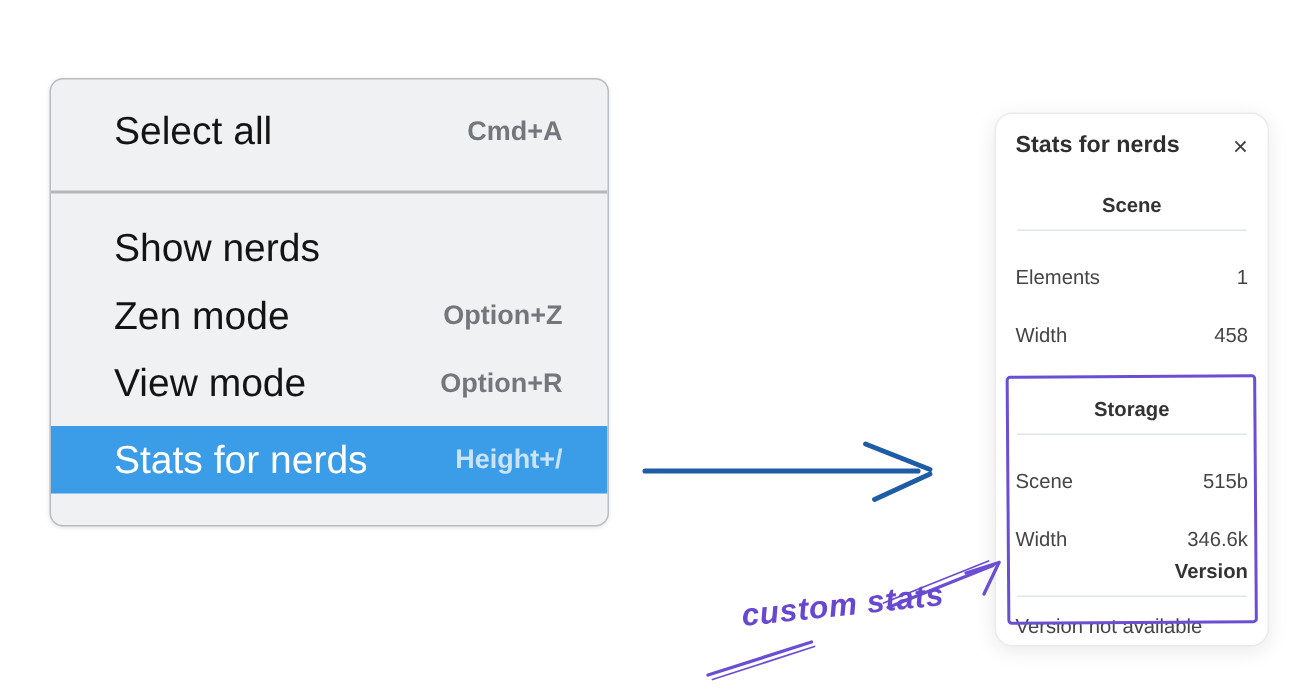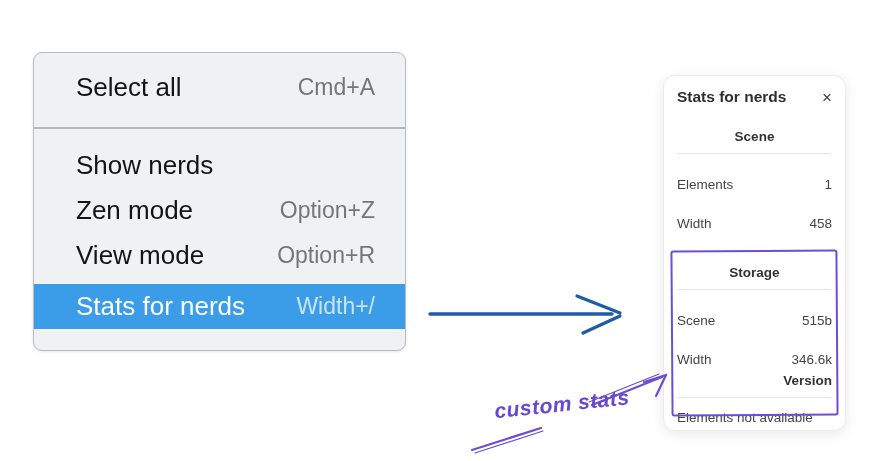--- a/index.html
+++ b/index.html
@@ -13,21 +13,21 @@
     background:#eff1f3; border:1px solid #b7bdc3; border-radius:9px;
     overflow:hidden; box-shadow:0 1px 3px rgba(0,0,0,.10);
   }
   .menu-item {
     height:45px; display:flex; justify-content:space-between; align-items:center;
     padding:0 30px 0 42px; font-size:26px; color:#141414; cursor:default;
     white-space:nowrap;
   }
   .menu-item.first { margin-top:12px; }
   .menu-sep { height:2px; background:#b2b8be; margin:17px 0 14px 0; }
-  .menu-item .shortcut { font-size:23px; color:#73777c; }
+  .menu-item .shortcut { font-size:18px; color:#73777c;font-weight:bold; }
   .menu-item.selected { background:#3b9ce8; color:#ffffff; margin-top:6px; }
   .menu-item.selected .shortcut { color:#c9e3f9; }
 
   
   .panel {
     position:absolute; left:663px; top:75px; width:183px; height:356px;
     background:#ffffff; border:1px solid #ebebeb; border-radius:12px;
     box-shadow:0 3px 14px rgba(0,0,0,.09);
     padding:12px 13px 10px 13px; font-size:13.5px; color:#454545;
   }
@@ -77,21 +77,21 @@
     <div class="menu-item">
       <span>Zen mode</span>
       <span class="shortcut">Option+Z</span>
     </div>
     <div class="menu-item">
       <span>View mode</span>
       <span class="shortcut">Option+R</span>
     </div>
     <div class="menu-item selected">
       <span>Stats for nerds</span>
-      <span class="shortcut">Width+/</span>
+      <span class="shortcut">Height+/</span>
     </div>
   </div>
 
   <div class="panel">
     <div class="panel-title-row">
       <span class="panel-title">Stats for nerds</span>
       <span class="panel-close">×</span>
     </div>
 
     <div class="sec-head scene">Scene</div>
@@ -111,21 +111,21 @@
       <span>Scene</span>
       <span class="v">515b</span>
     </div>
     <div class="stat-row">
       <span>Width</span>
       <span class="v">346.6k</span>
     </div>
 
     <div class="sec-head version">Version</div>
     <hr>
-    <div class="panel-note">Elements not available</div>
+    <div class="panel-note">Version not available</div>
   </div>
 
   <div class="hl-rect"></div>
 
   <svg class="overlay" width="873" height="461" viewBox="0 0 873 461">
     <path d="M430 314 L612 314" stroke="#1e5ca6" stroke-width="3.4" fill="none" stroke-linecap="round"></path>
     <path d="M577 296 L620 313" stroke="#1e5ca6" stroke-width="3.2" fill="none" stroke-linecap="round"></path>
     <path d="M583 333 L620 316" stroke="#1e5ca6" stroke-width="3.2" fill="none" stroke-linecap="round"></path>
   </svg>
 

